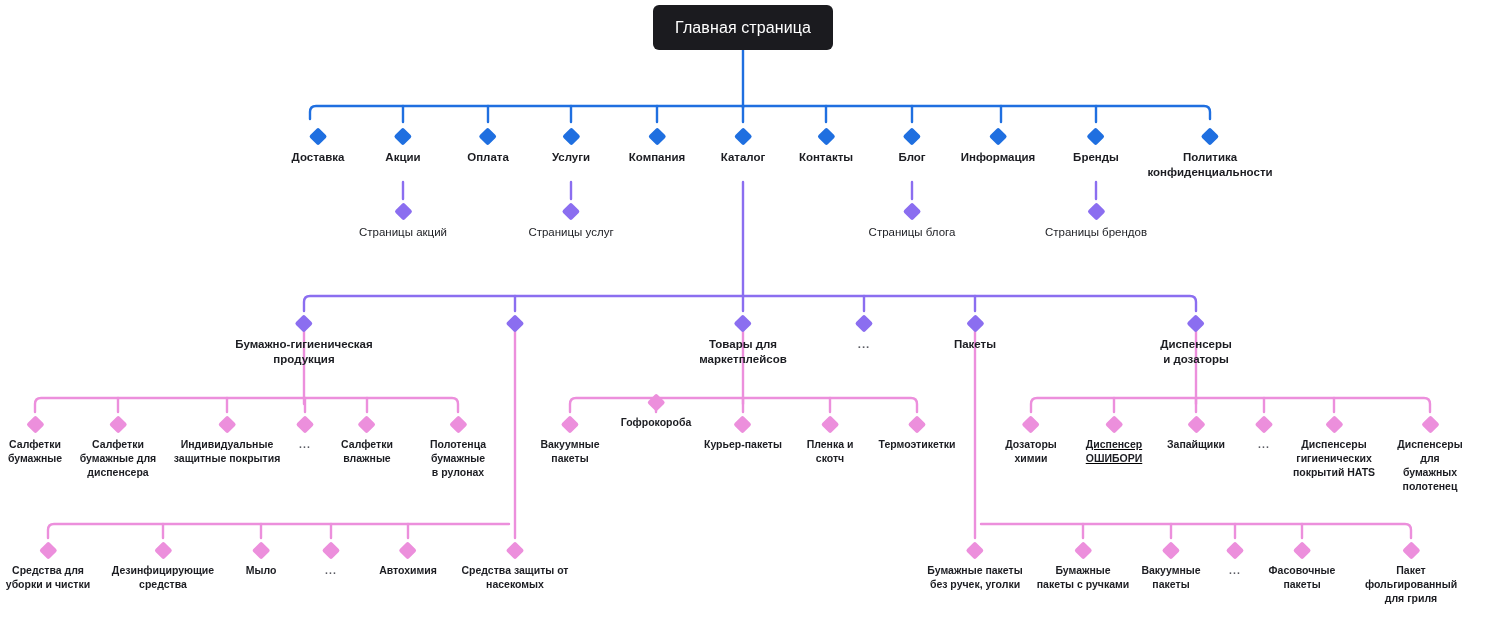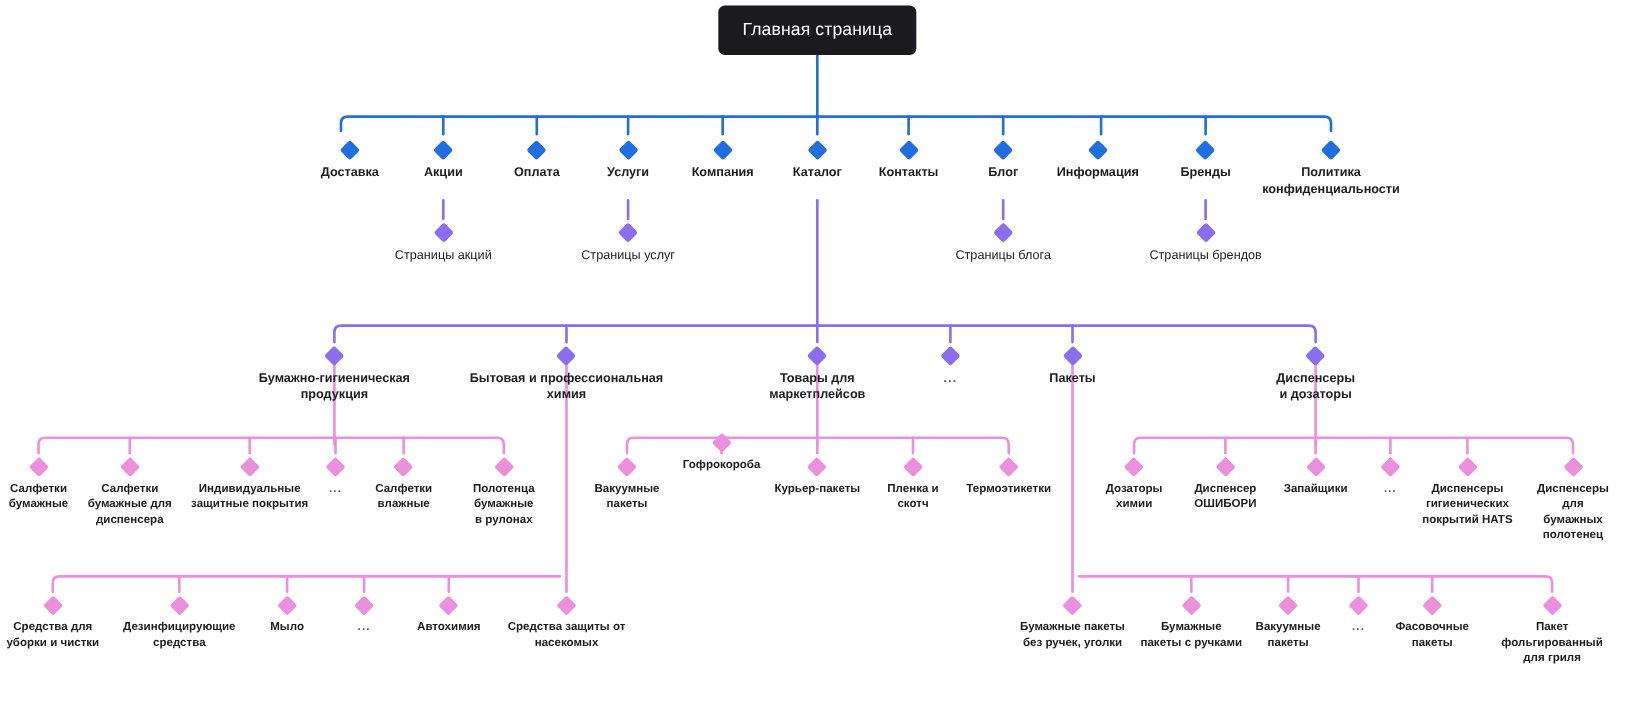--- a/index.html
+++ b/index.html
@@ -188,22 +188,20 @@
       </div>
     </div>
   <div id="layer-level3">
       <div class="node lvl3" style="left: 304px; top: 317px;">
         <div class="dot"></div>
         <div class="lbl">Бумажно-гигиеническая
 продукция</div>
       </div>
       <div class="node lvl3" style="left: 515px; top: 317px;">
         <div class="dot"></div>
-        <div class="lbl">Бытовая и профессиональная
-химия</div>
       </div>
       <div class="node lvl3" style="left: 743px; top: 317px;">
         <div class="dot"></div>
         <div class="lbl">Товары для
 маркетплейсов</div>
       </div>
       <div class="node lvl3 ellipsis" style="left: 864px; top: 317px;">
         <div class="dot"></div>
         <div class="lbl">...</div>
       </div>
@@ -273,21 +271,21 @@
         <div class="dot"></div>
         <div class="lbl">Термоэтикетки</div>
       </div>
     </div>
   <div id="layer-level4_disp">
       <div class="node lvl4" style="left: 1031px; top: 418px;">
         <div class="dot"></div>
         <div class="lbl">Дозаторы
 химии</div>
       </div>
-      <div class="node lvl4" style="left: 1114px; top: 418px;">
+      <div class="node lvl4" style="left: 1114px; top: 418px; text-decoration: underline;">
         <div class="dot"></div>
         <div class="lbl">Диспенсер
 ОШИБОРИ</div>
       </div>
       <div class="node lvl4" style="left: 1196px; top: 418px;">
         <div class="dot"></div>
         <div class="lbl">Запайщики</div>
       </div>
       <div class="node lvl4 ellipsis" style="left: 1264px; top: 418px;">
         <div class="dot"></div>

